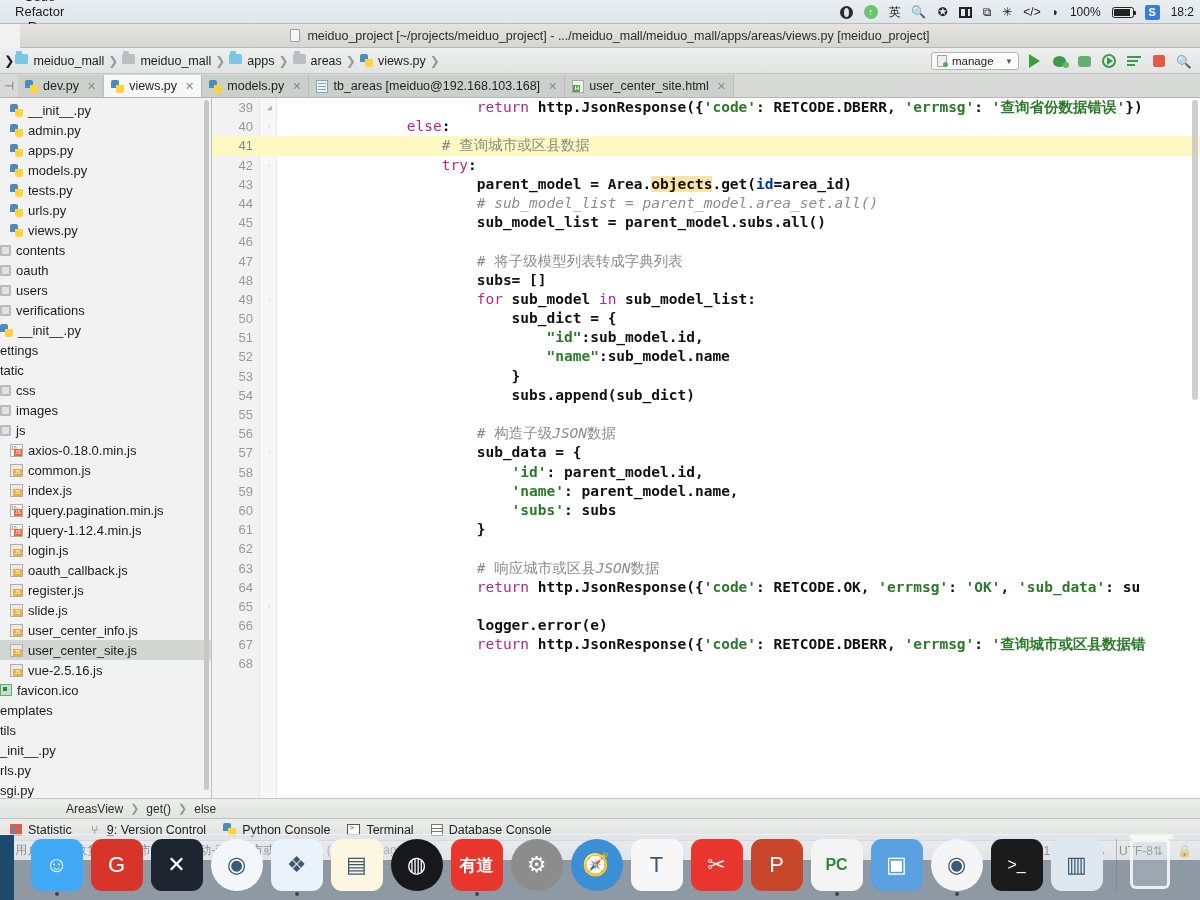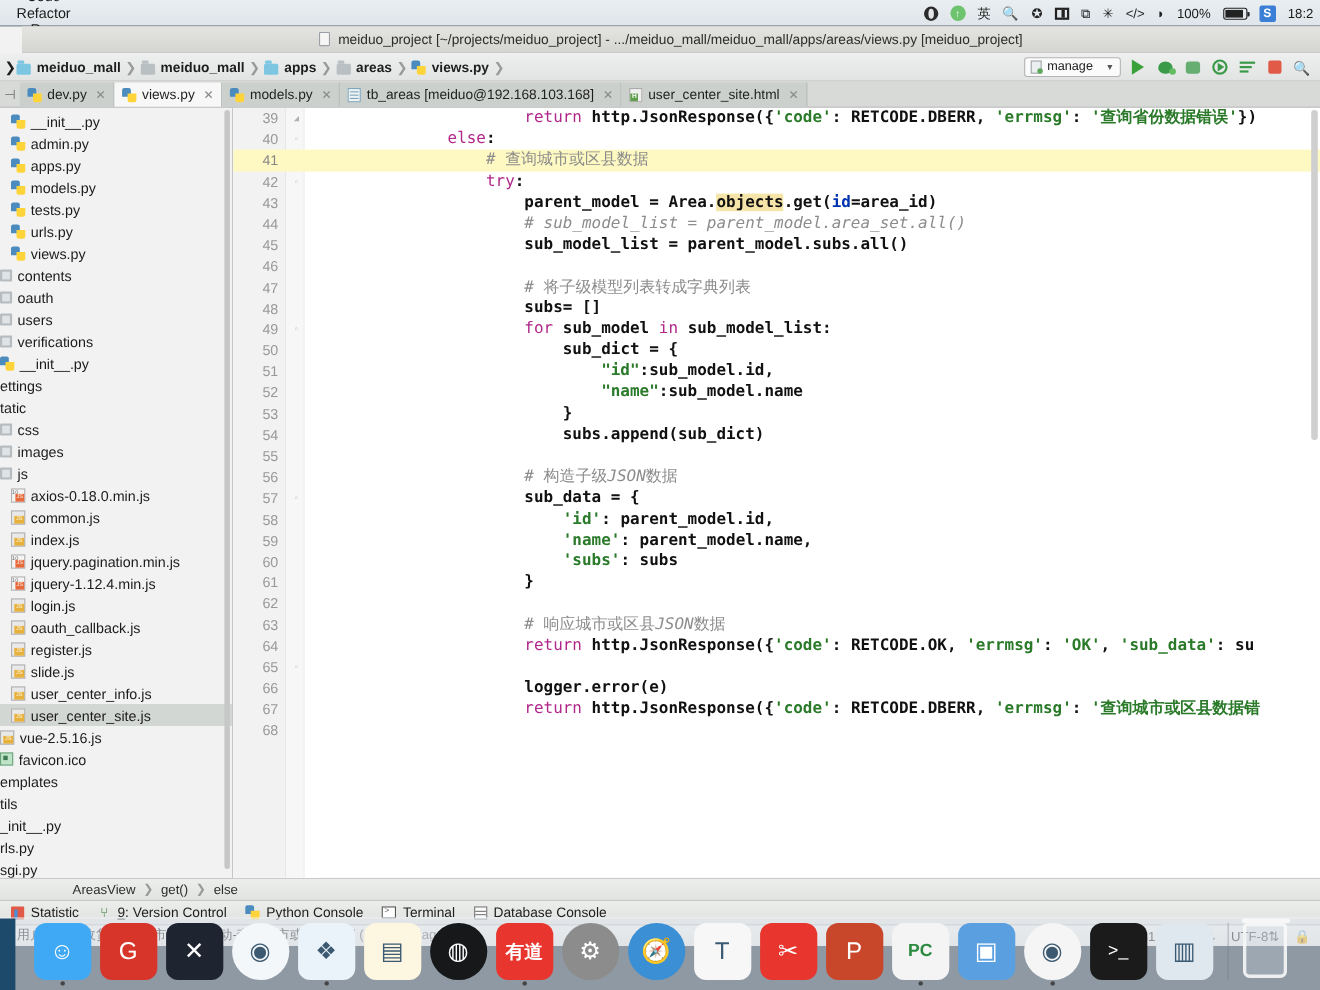--- a/index.html
+++ b/index.html
@@ -76,21 +76,21 @@
 
   
   .navbar {
     height: 26px; background: linear-gradient(to bottom,#eef0ef,#e2e4e3);
     border-bottom: 1px solid #c3c5c4;
     display:flex; align-items:center; font-size: 12.5px; color:#1d1d1d;
     padding-left: 4px; position: relative;
   }
   .crumb { display:flex; align-items:center; }
   .crumb .sep { color:#9a9a9a; margin:0 3px; font-size:12px;}
-  .crumb .itm { display:flex;align-items:flex-end; padding: 0 1px; font-weight: bold; }
+  .crumb .itm { display:flex;align-items:flex-start; padding: 0 1px; }
   .crumb .itm span.lbl { margin-left:5px; }
   .folder {
     width:13px;height:10px;background:#7cc6e2;border-radius:1.5px;position:relative;
   }
   .folder:before{content:'';position:absolute;left:1px;top:-2.5px;width:6px;height:3px;
     background:#7cc6e2;border-radius:1px 1px 0 0;}
   .folder.gray { background:#b9c0c4; }
   .folder.gray:before{background:#b9c0c4;}
   .pyico {
     width:13px;height:13px;position:relative;display:inline-block;
@@ -593,21 +593,21 @@
               <span class="jsfile"></span>
             </span>
             <span>user_center_info.js</span>
           </div>
           <div class="trow sel" style="padding-left: 10px;">
             <span class="tico">
               <span class="jsfile"></span>
             </span>
             <span>user_center_site.js</span>
           </div>
-          <div class="trow" style="">
+          <div class="trow" style="padding-left: 10px;">
             <span class="tico">
               <span class="jsfile"></span>
             </span>
             <span>vue-2.5.16.js</span>
           </div>
           <div class="trow">
             <span class="tico">
               <span class="icoimg"></span>
             </span>
             <span>favicon.ico</span>

